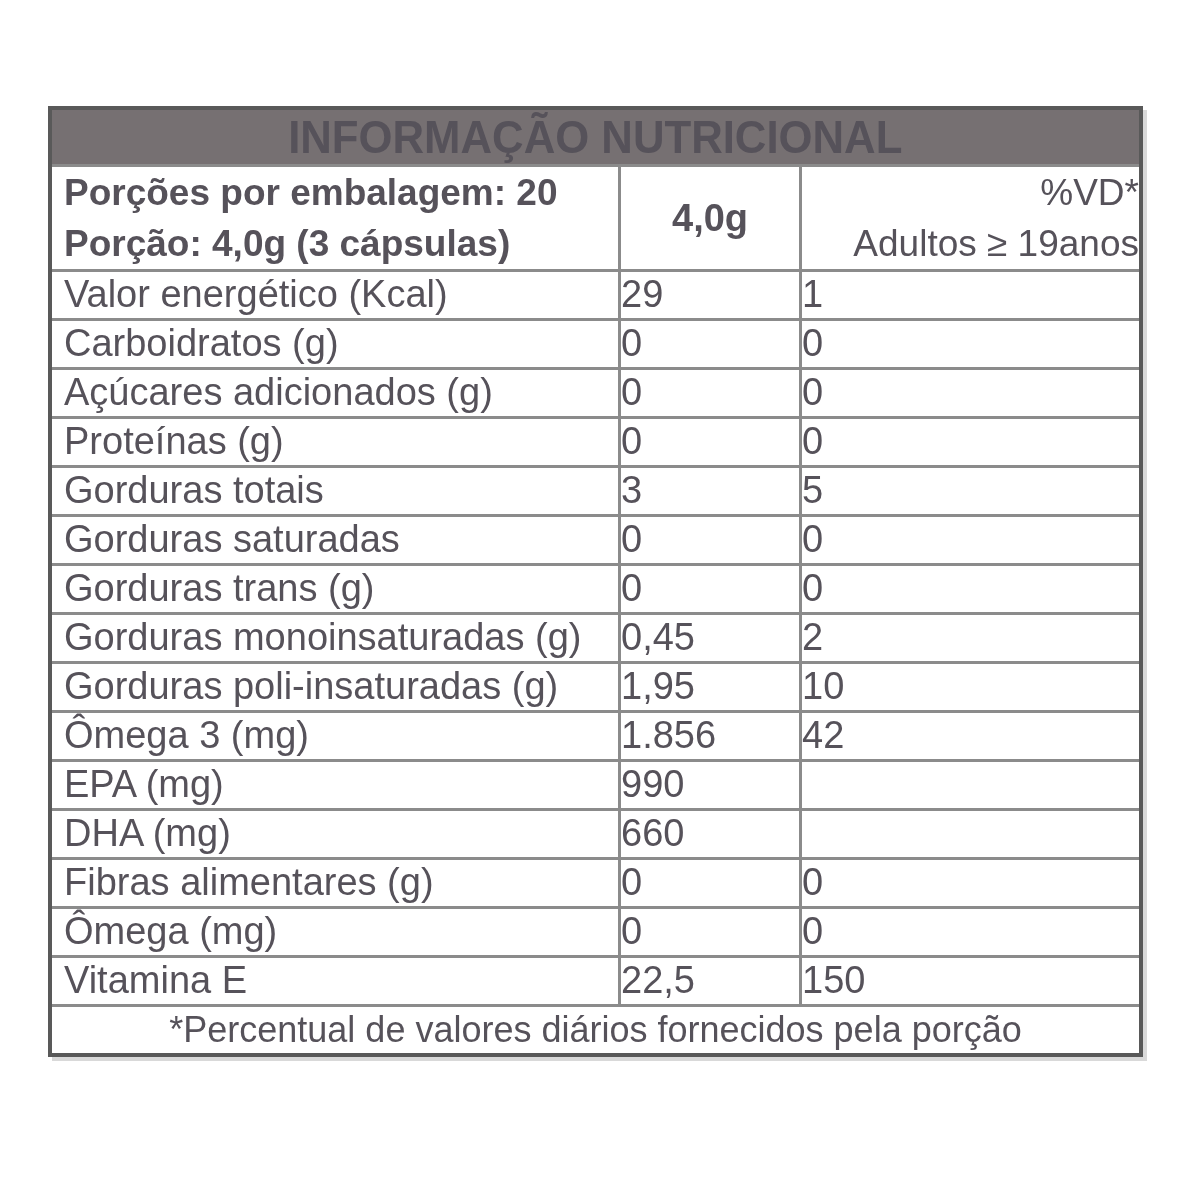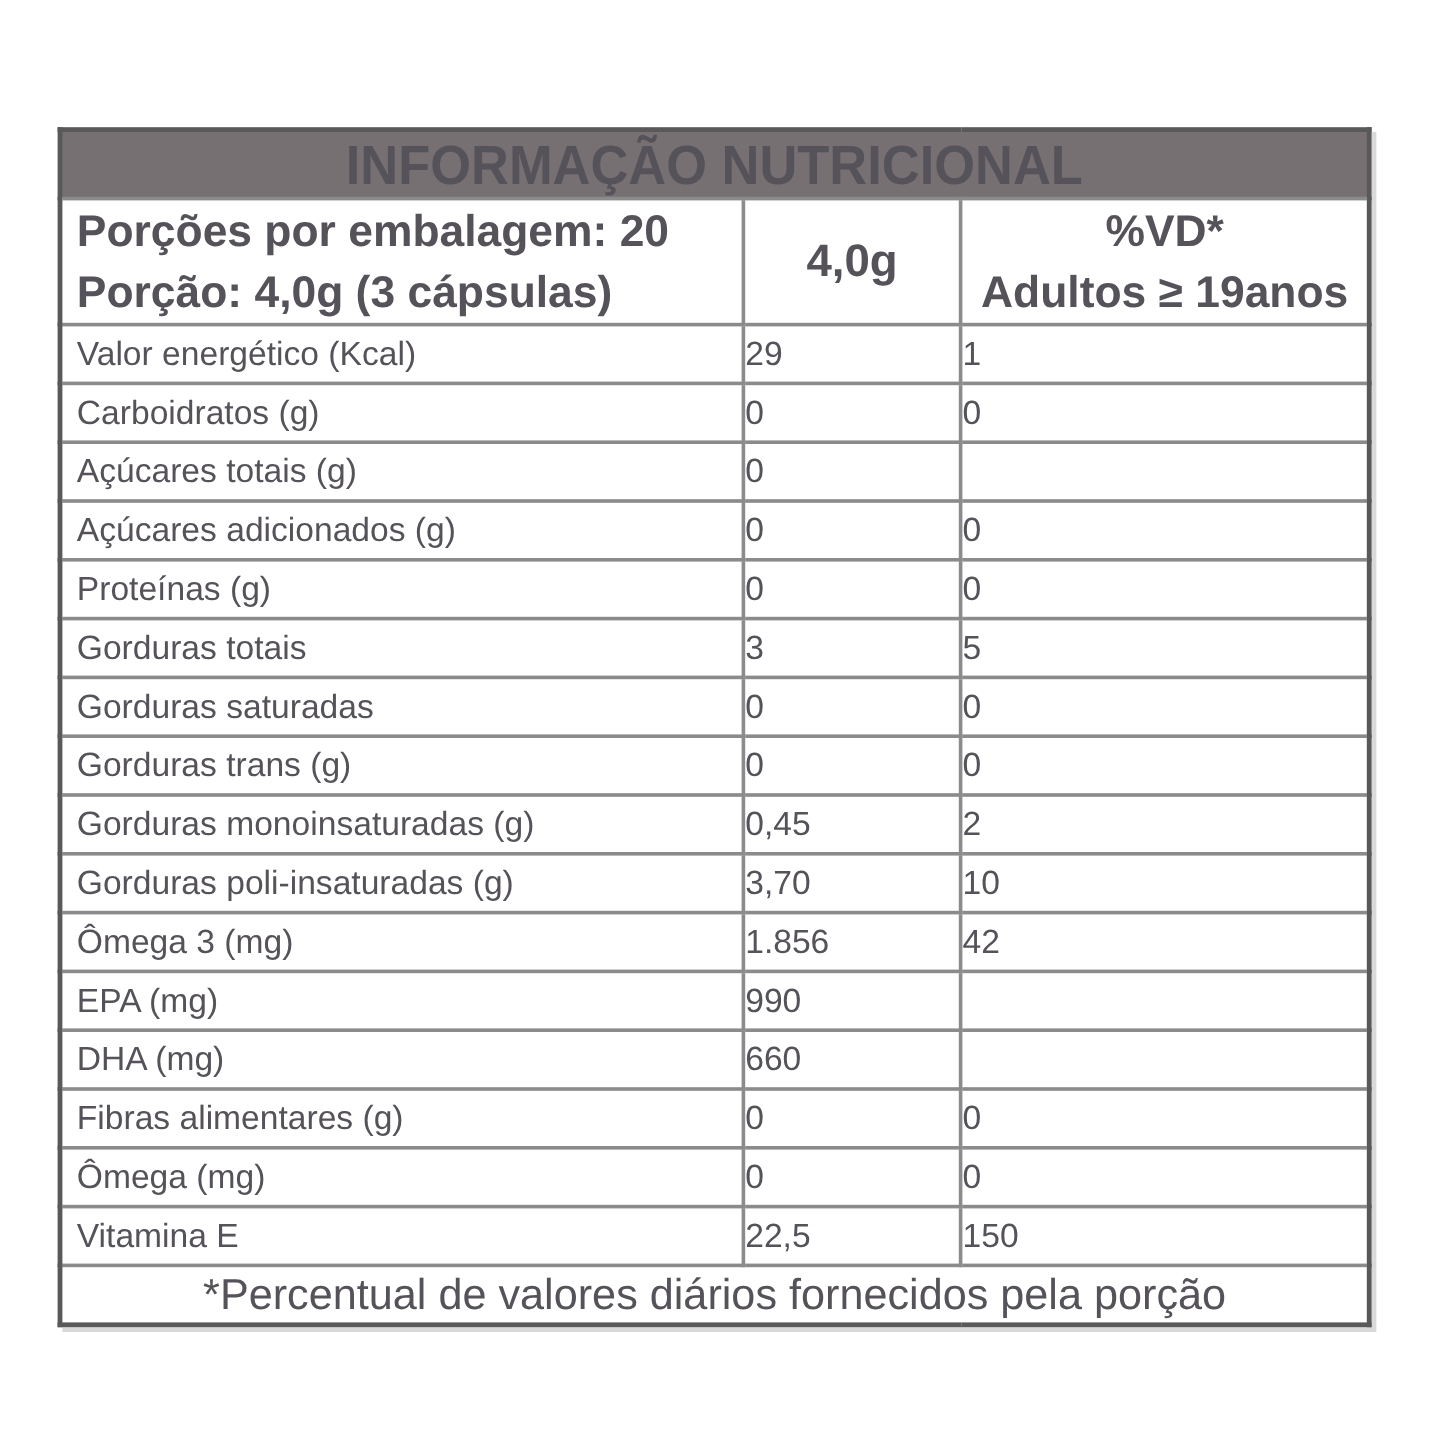--- a/index.html
+++ b/index.html
@@ -61,30 +61,30 @@
     line-height:1.38;
   }
   .head-center{
     text-align:center;
     vertical-align:middle;
     font-weight:bold;
     font-size:38px;
     padding:0;
   }
   .head-right{
-    text-align:center;
-    vertical-align:middle;
-    font-weight:bold;
+    text-align:right;
+    vertical-align:middle;
+    font-weight:normal;
     font-size:37px;
     line-height:1.38;
     padding:0;
   }
   .nutri tbody td{
     height:46px;
-    font-size:28px;
+    font-size:38px;
     line-height:1.05;
     vertical-align:middle;
     padding:0;
   }
   .nutri td.lbl{
     text-align:left;
     padding-left:12px;
   }
   .nutri td.num{
     text-align:left;
@@ -129,25 +129,20 @@
         <td class="lbl">Valor energético (Kcal)</td>
         <td class="num">29</td>
         <td class="num">1</td>
       </tr>
       <tr>
         <td class="lbl">Carboidratos (g)</td>
         <td class="num">0</td>
         <td class="num">0</td>
       </tr>
       <tr>
-        <td class="lbl">Açúcares totais (g)</td>
-        <td class="num">0</td>
-        <td class="num"></td>
-      </tr>
-      <tr>
         <td class="lbl">Açúcares adicionados (g)</td>
         <td class="num">0</td>
         <td class="num">0</td>
       </tr>
       <tr>
         <td class="lbl">Proteínas (g)</td>
         <td class="num">0</td>
         <td class="num">0</td>
       </tr>
       <tr>
@@ -165,21 +160,21 @@
         <td class="num">0</td>
         <td class="num">0</td>
       </tr>
       <tr>
         <td class="lbl">Gorduras monoinsaturadas (g)</td>
         <td class="num">0,45</td>
         <td class="num">2</td>
       </tr>
       <tr>
         <td class="lbl">Gorduras poli-insaturadas (g)</td>
-        <td class="num">3,70</td>
+        <td class="num">1,95</td>
         <td class="num">10</td>
       </tr>
       <tr>
         <td class="lbl">Ômega 3 (mg)</td>
         <td class="num">1.856</td>
         <td class="num">42</td>
       </tr>
       <tr>
         <td class="lbl">EPA (mg)</td>
         <td class="num">990</td>

